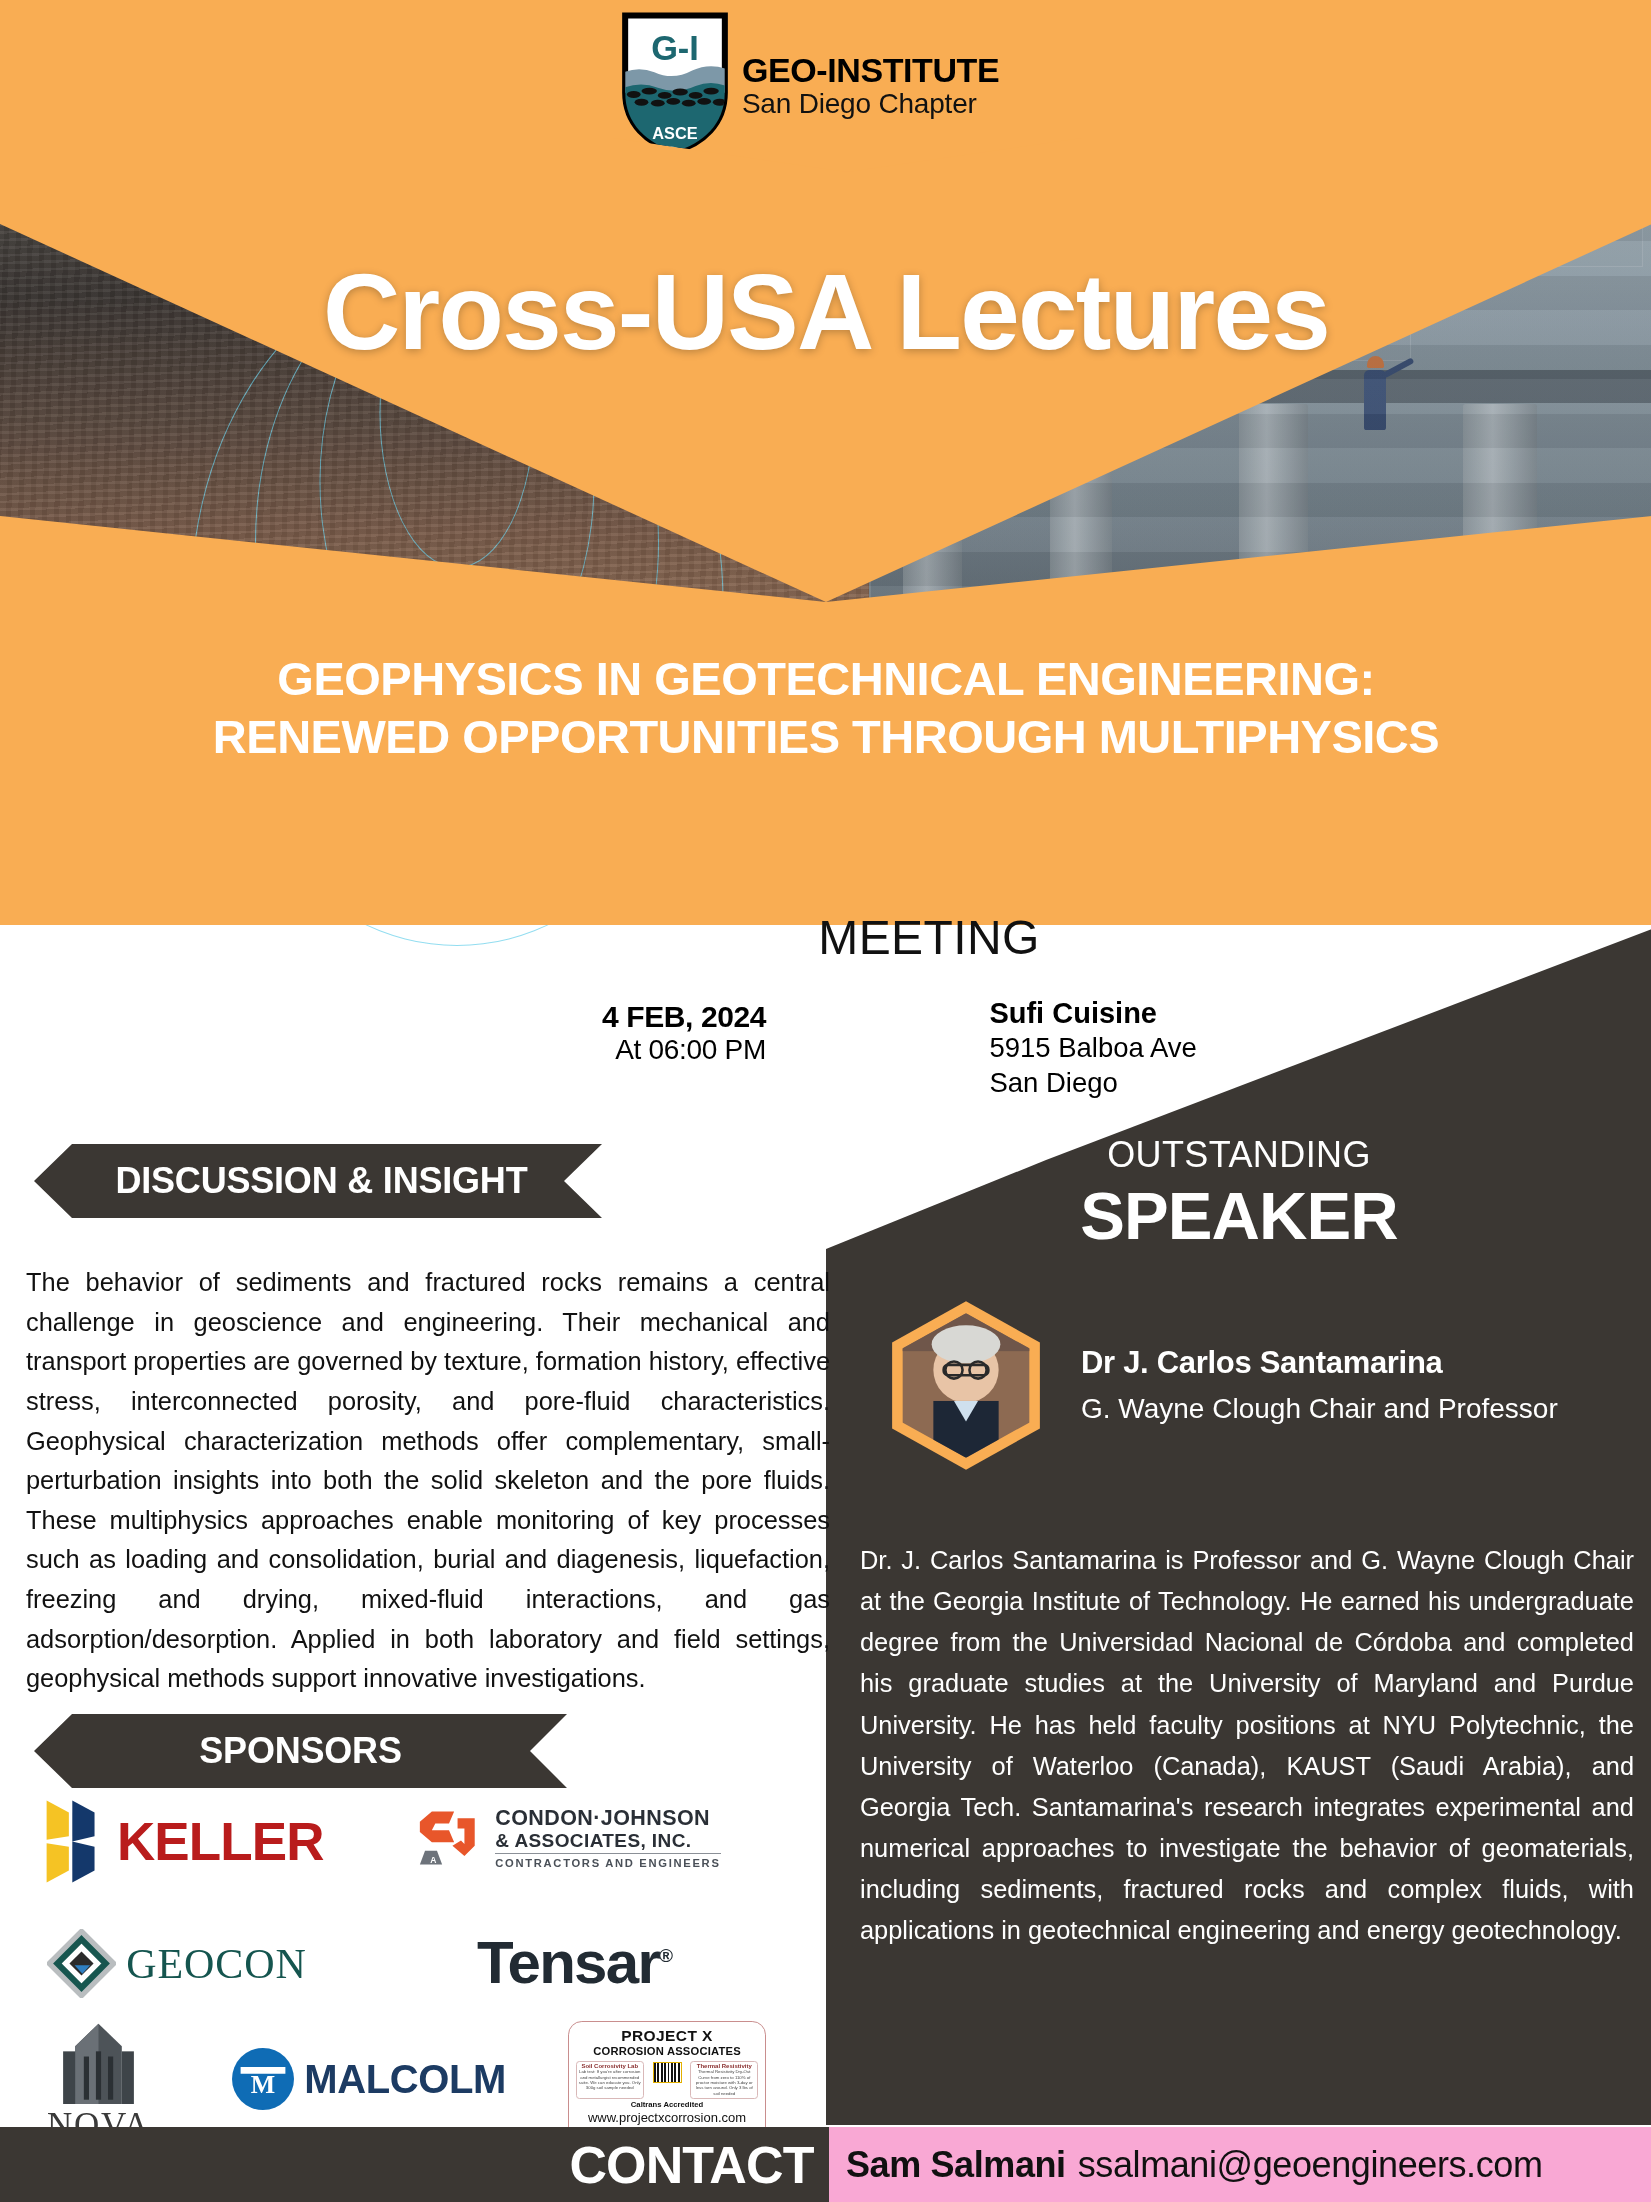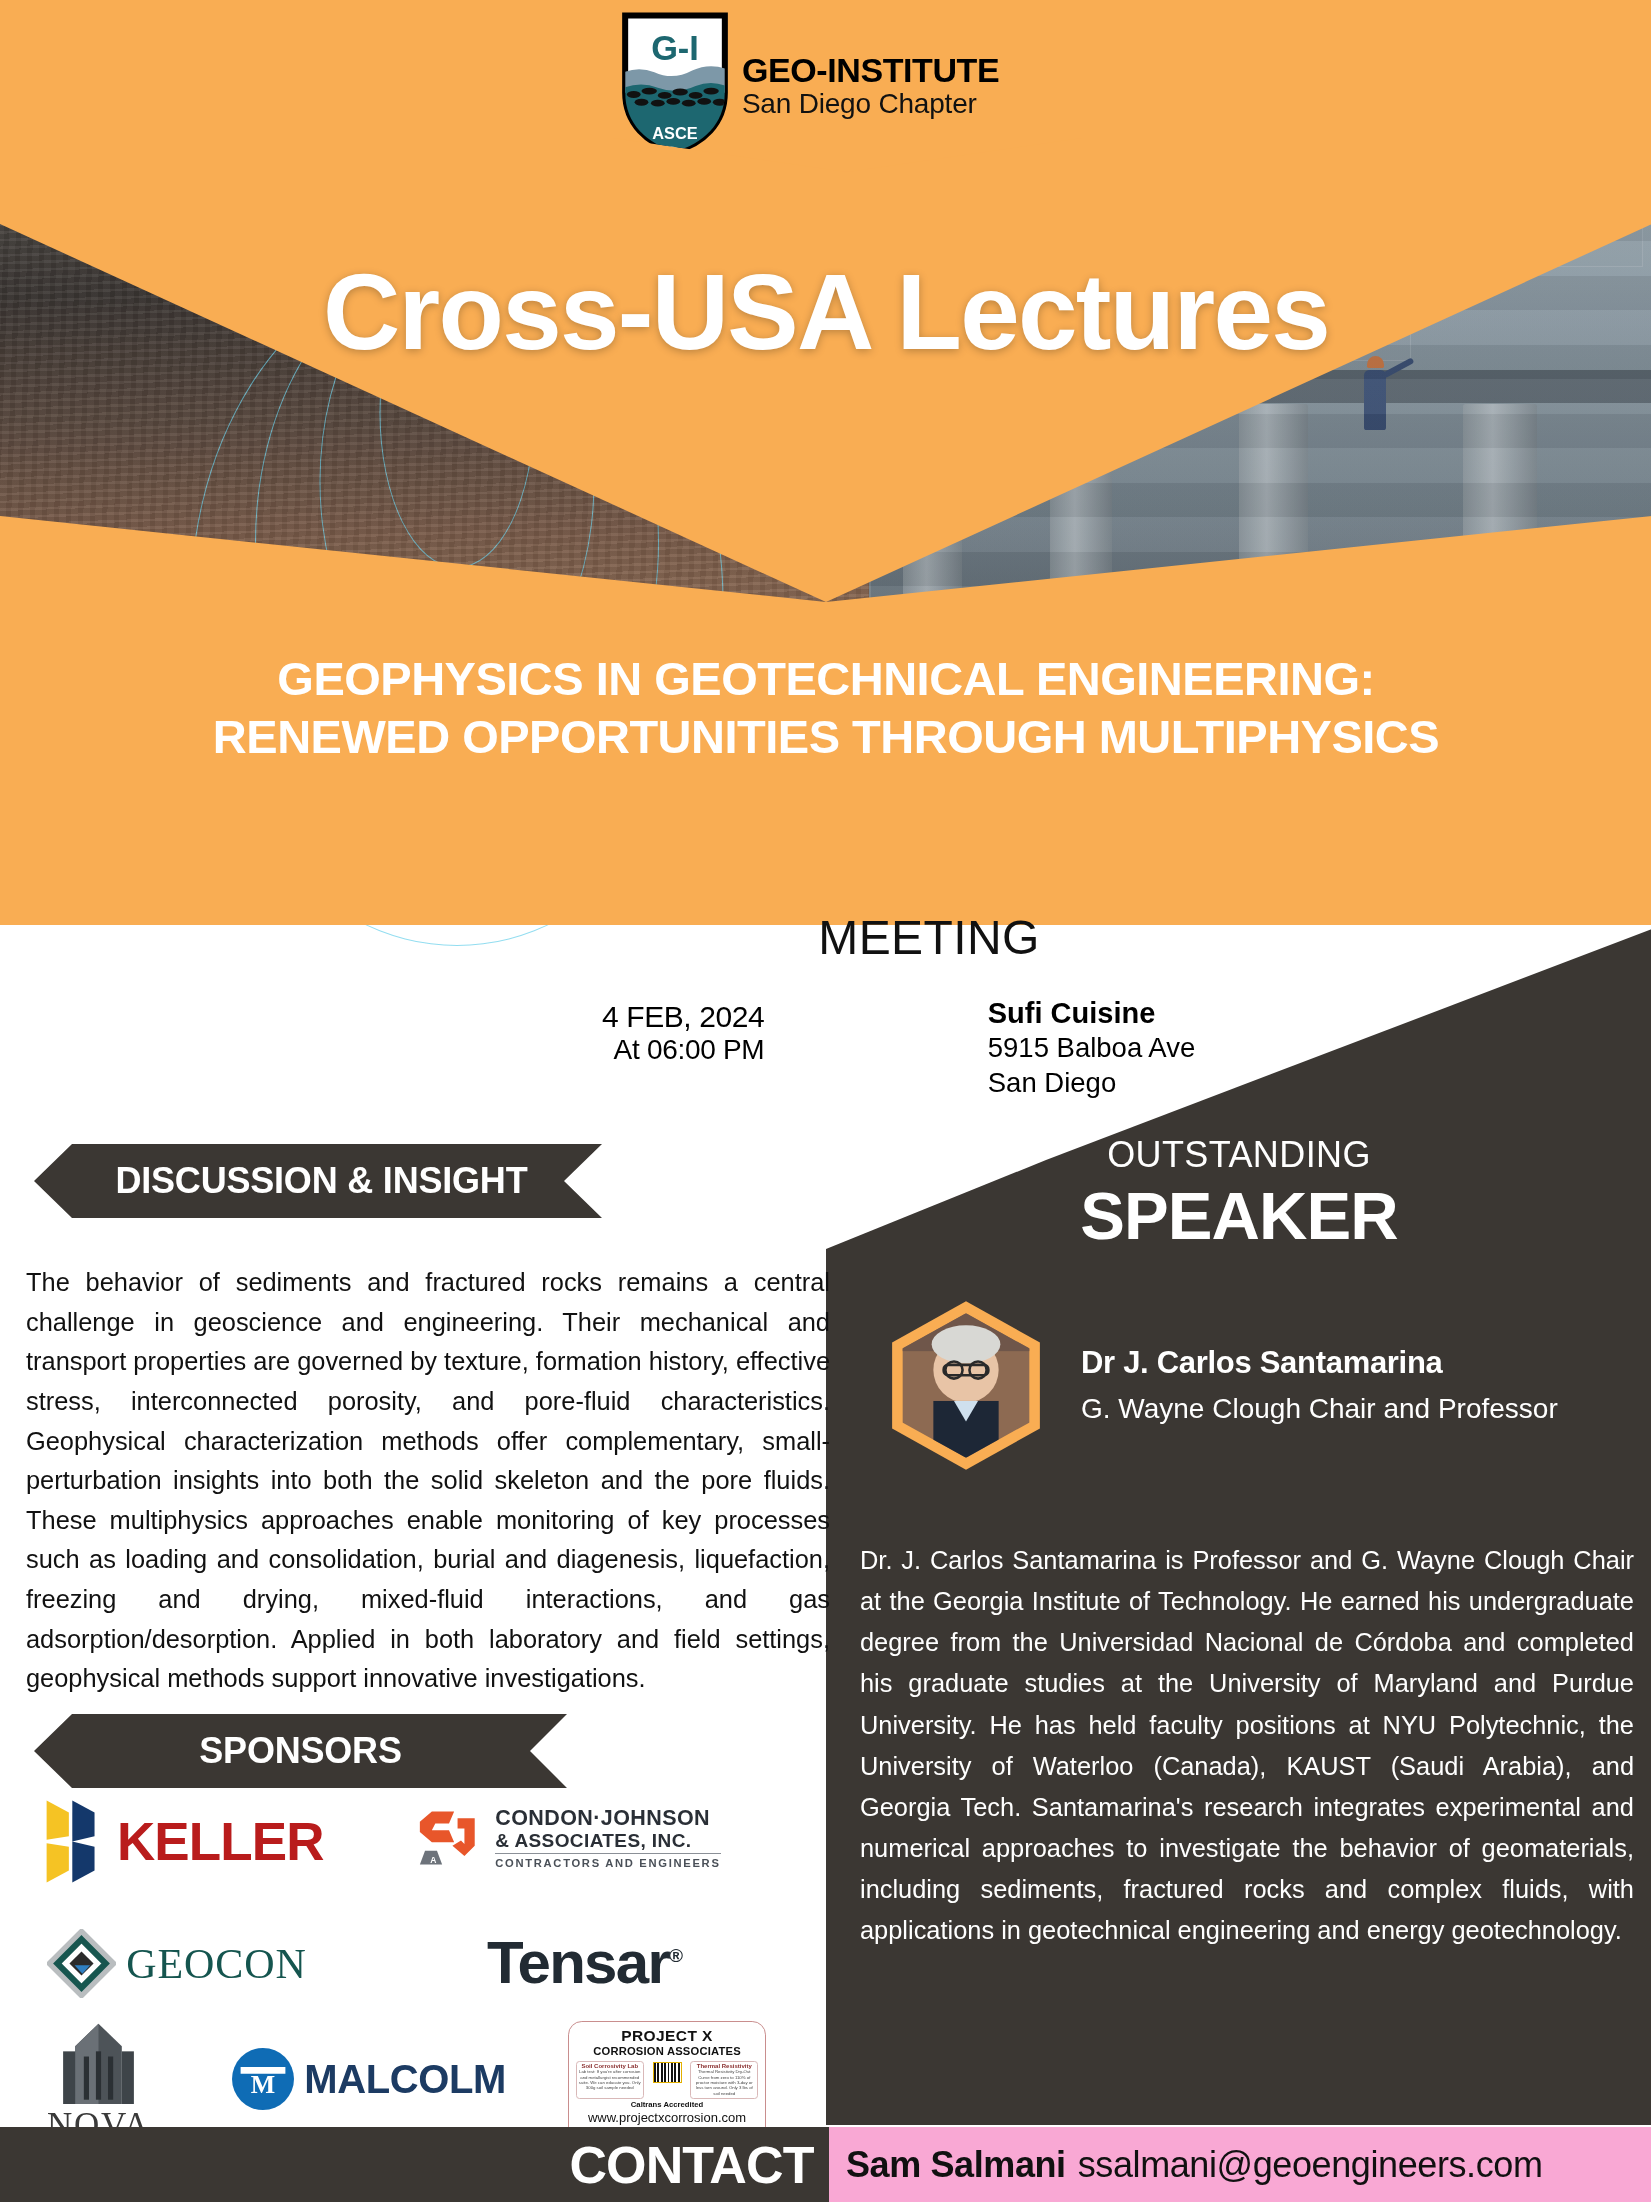--- a/index.html
+++ b/index.html
@@ -98,21 +98,21 @@
     color:#fff; font-weight:bold; font-size:47px; line-height:1.24;
     letter-spacing:-0.5px; padding:0 43px; z-index:5;
   }
 
   
   .meeting{ position:absolute; left:602px; top:910px; width:654px; z-index:6; }
   .meeting-h{ font-size:48px; color:#111; text-align:center; letter-spacing:0.4px; }
   .meeting-rule{ width:452px; height:7.7px; background:#fff; margin:5.2px auto 0 13.8px; }
   .meeting-row{ display:flex; align-items:flex-start; gap:19px; margin-top:19px; }
   .mt-date{ text-align:right; padding-top:3.4px; }
-  .mt-date .d{ font-size:30px; font-weight:normal; color:#000; letter-spacing:-0.4px; }
+  .mt-date .d{ font-size:30px; font-weight:bold; color:#000; letter-spacing:-0.4px; }
   .mt-date .t{ font-size:28px; color:#000; letter-spacing:-0.3px; }
   .vrule{ width:3.4px; height:96px; background:#fff; margin:3.4px 8.6px 0 3.4px; }
   .mt-place .n{ font-size:29px; font-weight:bold; color:#000; }
   .mt-place .a{ font-size:27.5px; color:#000; line-height:1.28; }
 
   
   .speaker-panel{
     position:absolute; left:826px; top:929px; width:826px; height:1196px;
     background:#3b3733;
     clip-path:polygon(0 320px, 220px 231px, 826px 0, 826px 1196px, 0 1196px);
@@ -400,21 +400,21 @@
       <svg viewBox="0 0 80 80" width="69" height="69">
         <path d="M40 4 L76 40 L40 76 L4 40 Z" fill="none" stroke="#b9bdbf" stroke-width="8"></path>
         <path d="M40 12 L68 40 L40 68 L12 40 Z" fill="none" stroke="#17564f" stroke-width="7"></path>
         <path d="M26 40 L40 26 L54 40 L40 54 Z" fill="#2b2b2b"></path>
         <path d="M32 42 L50 42 L41 52 Z" fill="#2f7fc1"></path>
       </svg>
     </div>
     <div class="geocon-word">GEOCON</div>
   </div>
 
-  <div class="sp" style="left:470px;top:138px;">
+  <div class="sp" style="left:460px;top:138px;">
     <div class="tensar-word">
       <span>Tensar</span><sup>®</sup>
     </div>
   </div>
 
   <div class="sp" style="left:30px;top:232px;flex-direction:column;">
     <div class="nova-mark">
       <svg viewBox="0 0 110 95" width="95" height="82">
         <path d="M55 2 L82 28 L82 95 L28 95 L28 28 Z" fill="#4d5358"></path>
         <path d="M55 2 L55 95 L28 95 L28 28 Z" fill="#6a7076"></path>

